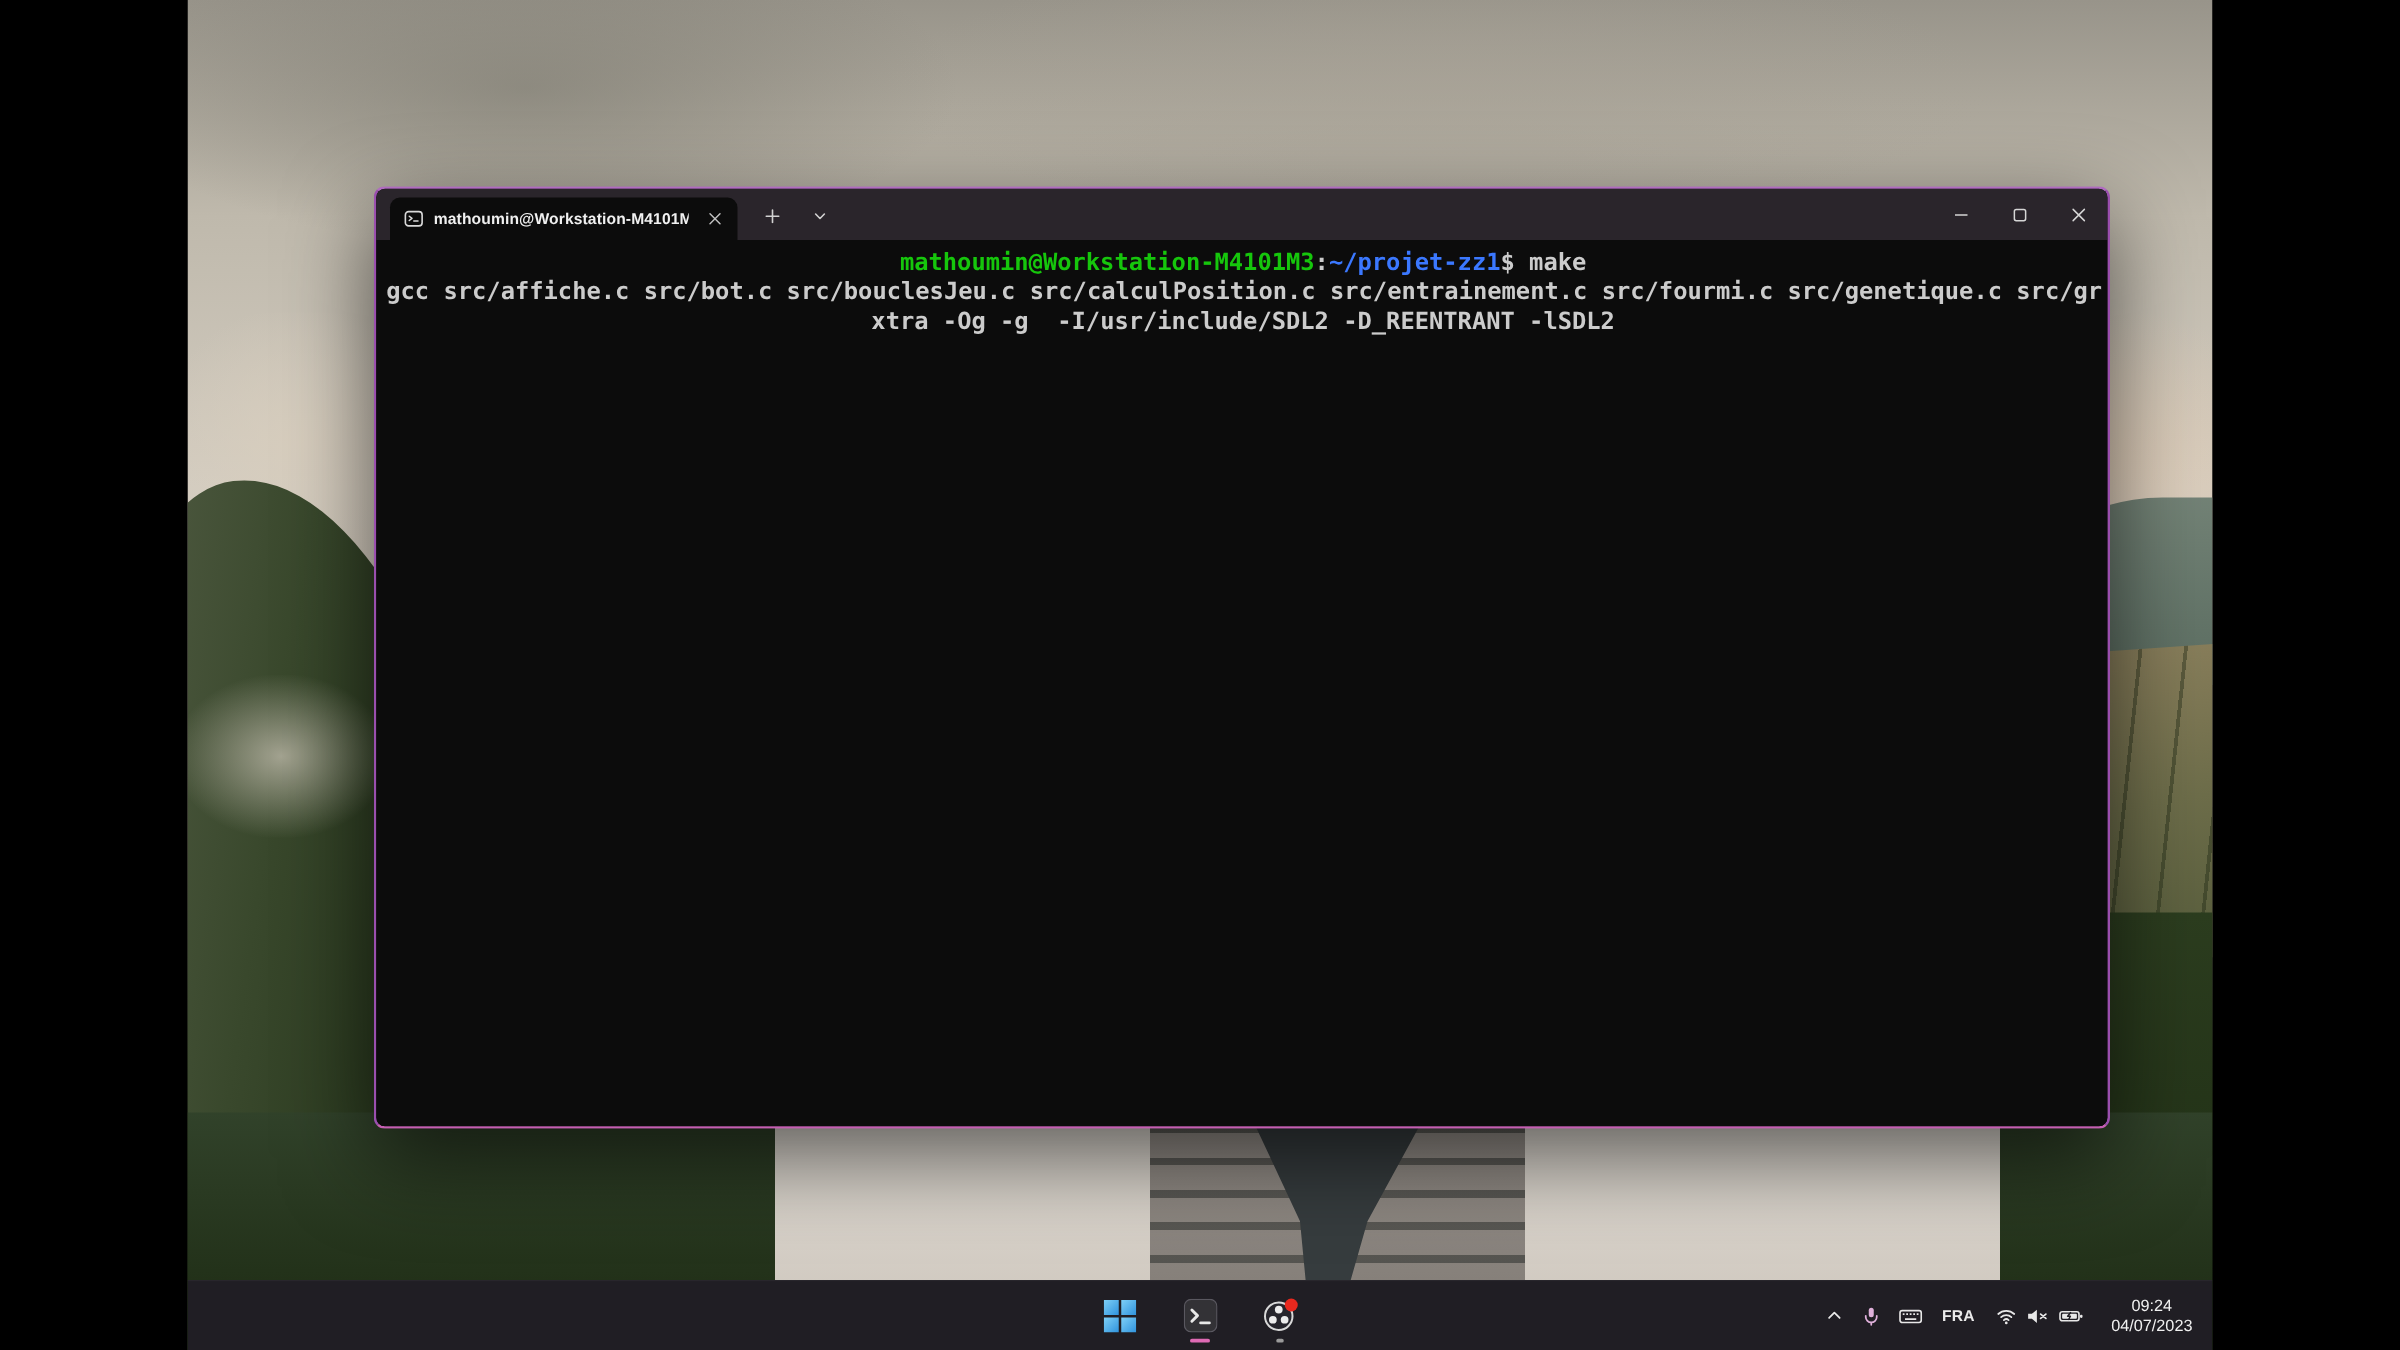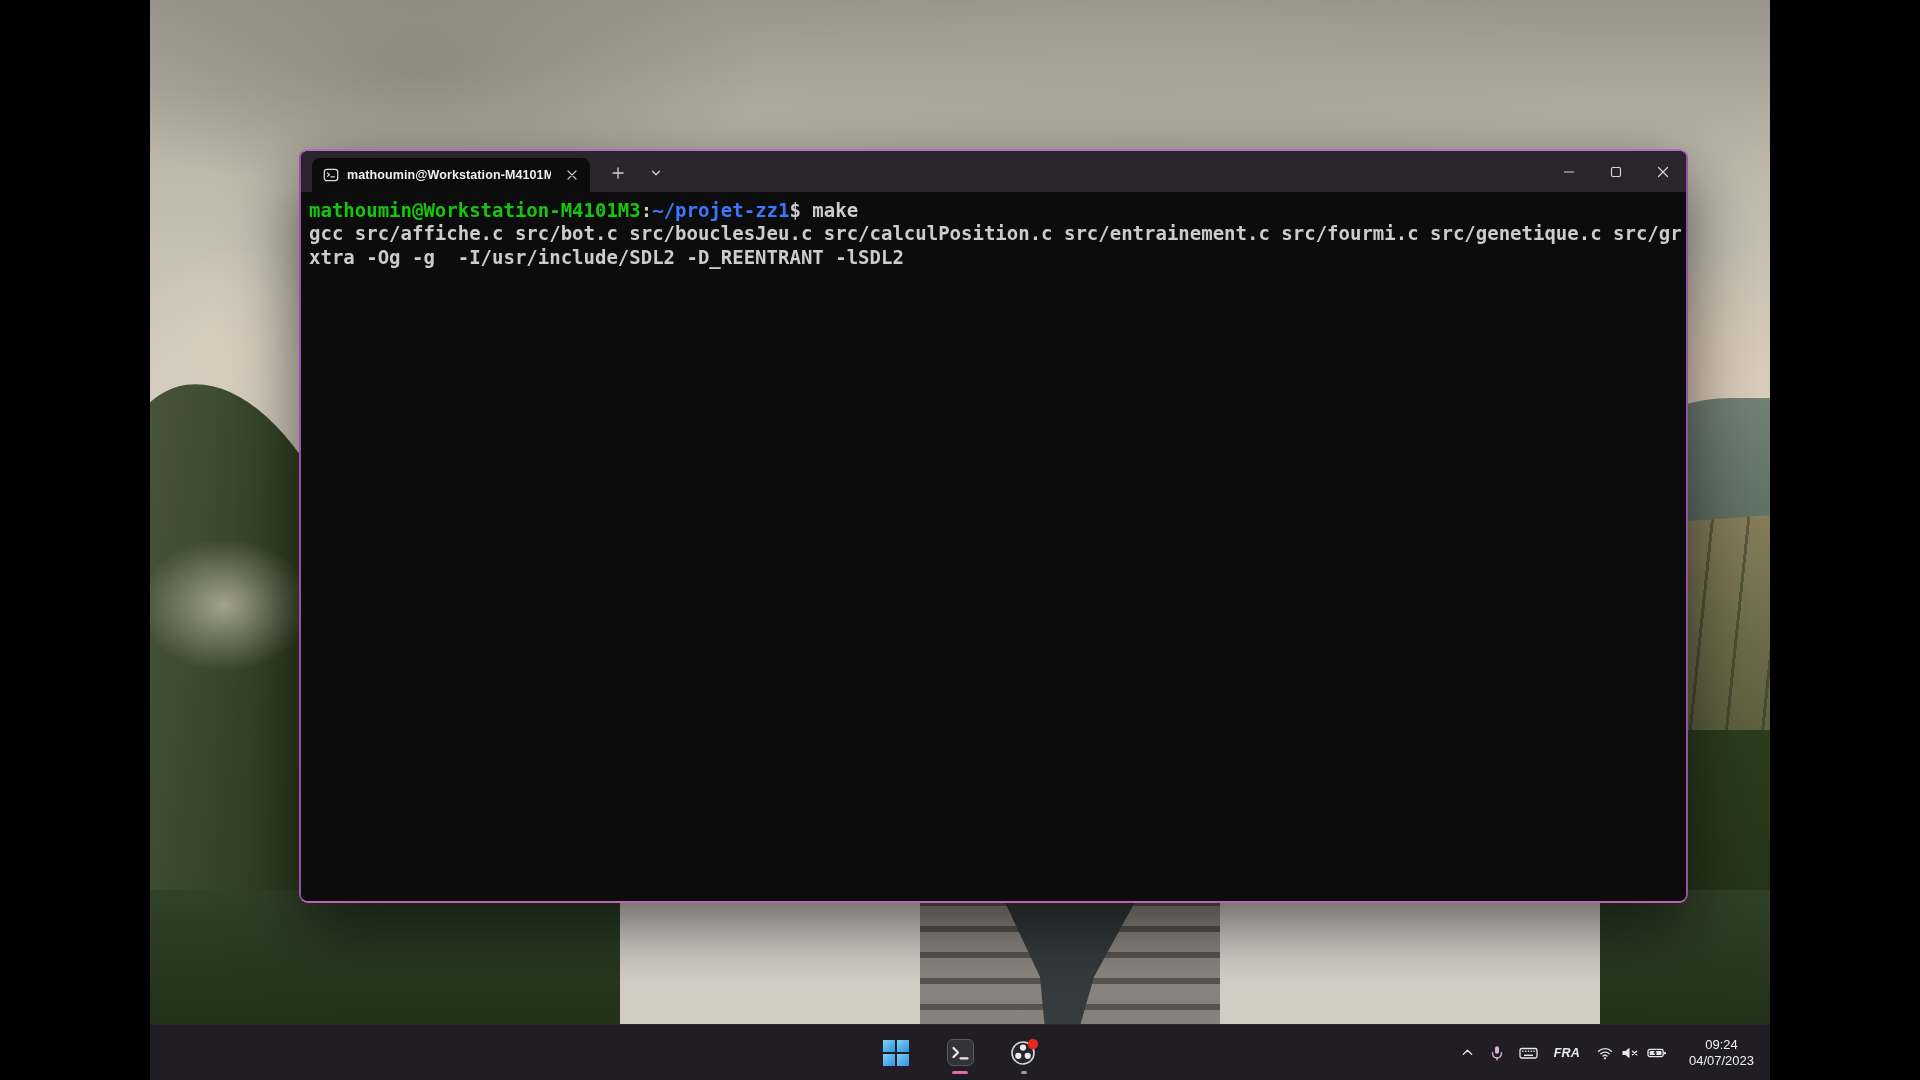--- a/index.html
+++ b/index.html
@@ -62,37 +62,37 @@
                justify-content:center; border-radius:4px; }
   .tbar-btn { position:absolute; top:7px; width:30px; height:30px; display:flex;
               align-items:center; justify-content:center; border-radius:4px; }
   .btn-newtab { left:302px; } .btn-tabdrop { left:340px; }
   .controls { position:absolute; right:0; top:0; height:41px; display:flex; }
   .ctrl { width:47px; height:41px; display:flex; align-items:center; justify-content:center; }
 
   .termbody { position:absolute; left:0; top:41px; right:0; bottom:0; background:#0c0c0c;
               padding:7px 6px 0 8px; }
   .term-line { font-family:"DejaVu Sans Mono", monospace; font-size:19px; line-height:23.4px;
-               font-weight:700; color:#cccccc; white-space:pre; }
+               font-weight:700; color:#cccccc; white-space:pre;text-align:center; }
   .p-user { color:#16c60c; } .p-sep { color:#cccccc; } .p-path { color:#3b78ff; } .p-dollar { color:#cccccc; }
   .cursor { display:inline-block; width:2px; height:19px; background:#c9c9c9; vertical-align:-3px; }
 
   
   .taskbar { position:absolute; left:0; bottom:0; width:100%; height:56px; background:#201e24;
              border-top:1px solid rgba(255,255,255,.04); }
   .tb-center { position:absolute; left:50%; top:0; height:100%; transform:translateX(-50%);
                display:flex; align-items:center; gap:20px; }
   .tb-btn { position:relative; width:44px; height:44px; border-radius:6px; display:flex;
             align-items:center; justify-content:center; }
   .pill { position:absolute; bottom:1px; left:50%; transform:translateX(-50%); height:3px; border-radius:2px; }
   .pill-active { width:16px; background:#de6ab4; }
   .pill-running { width:6px; background:#9a9a9a; }
   .tb-tray { position:absolute; right:8px; top:0; height:100%; display:flex; align-items:center; }
   .tray-btn { height:40px; display:flex; align-items:center; justify-content:center;
-              padding:0 7px; border-radius:4px;font-style:italic; }
+              padding:0 7px; border-radius:4px; }
   .tray-lang { color:#eaeaea; font-size:12.5px; font-weight:700; letter-spacing:.2px; padding:0 9px; }
   .tray-group { display:flex; align-items:center; gap:8px; padding:0 8px; }
   .clock { margin-left:6px; padding:0 8px; text-align:center; color:#f0f0f0; font-size:13px;
            line-height:16px; font-weight:400; }
 </style>
 </head>
 <body>
 
 <div id="stage">
   <div class="screen">

